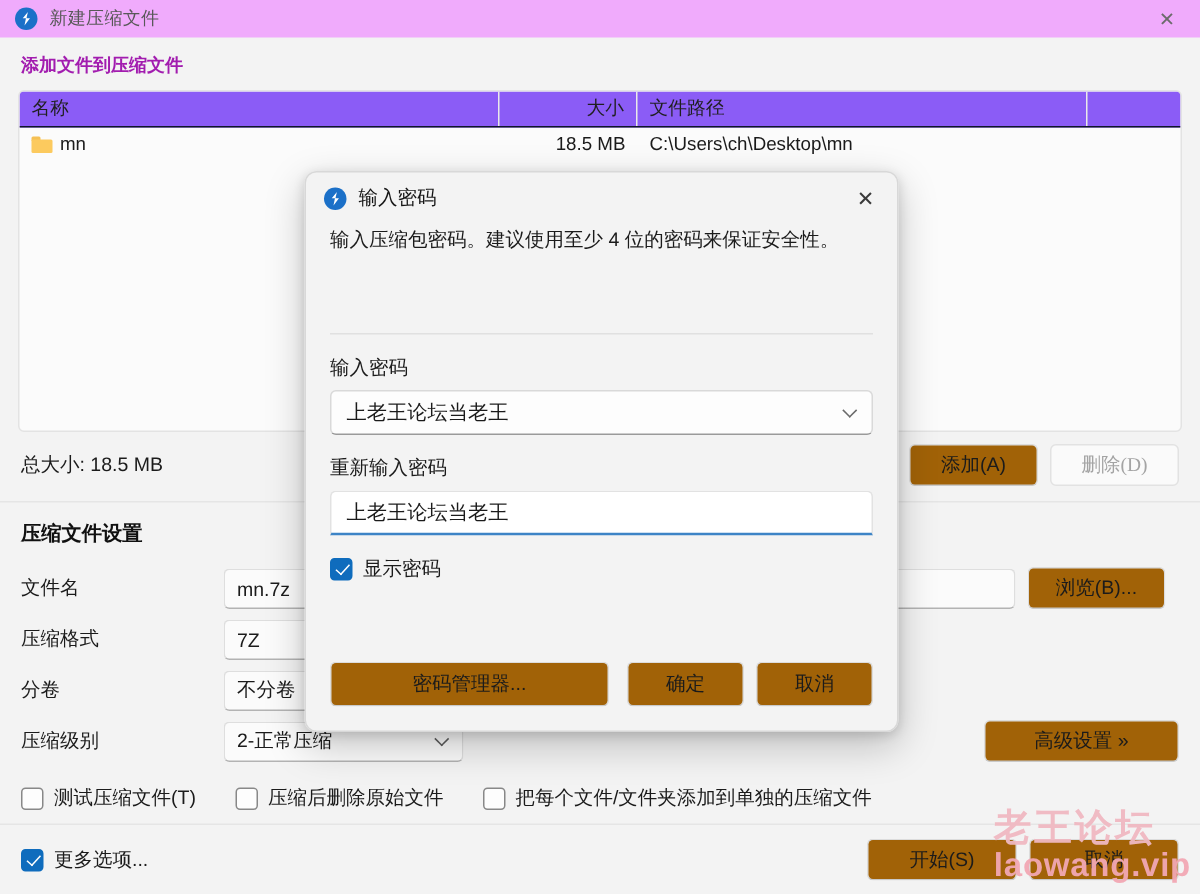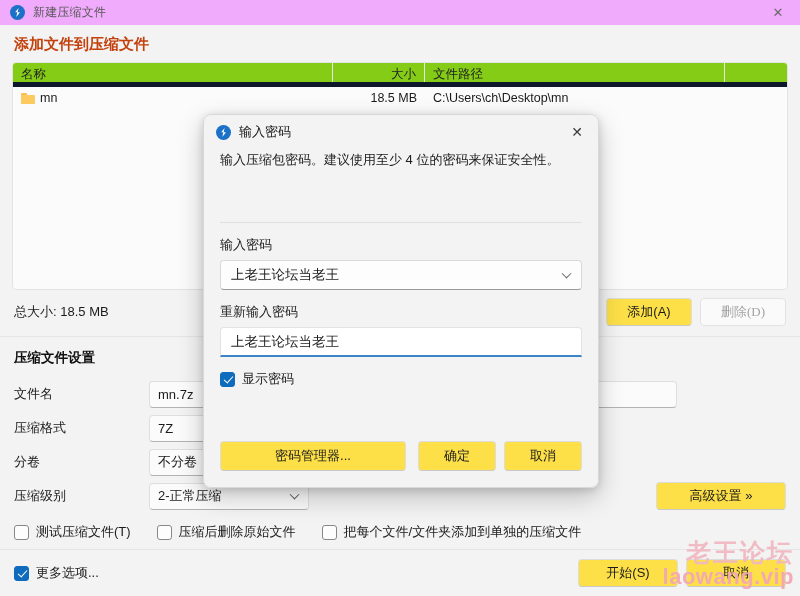--- a/index.html
+++ b/index.html
@@ -47,42 +47,42 @@
     position: absolute; right: 0; top: 0;
     width: 44px; height: 25px;
     display: flex; align-items: center; justify-content: center;
     color: #6b6b6b; font-size: 13px; line-height: 1;
     cursor: default;
   }
 
   
   .header {
     padding: 10px 14px 8px 14px;
-    font-size: 15px; font-weight: bold; color: #c2410c;
+    font-size: 12px; font-weight: bold; color: #a21caf;
     flex: 0 0 auto;
   }
 
   
   .filelist-wrap {
     margin: 0 12px;
     background: #fbfbfb;
     border: 1px solid #e3e3e3;
     border-radius: 4px;
     flex: 0 0 228px;
     height: 228px;
     overflow: hidden;
     display: flex; flex-direction: column;
   }
   .fl-head {
     display: flex;
     height: 24px;
-    border-bottom: 5px solid #0f172a;
+    border-bottom: 1px solid #0f172a;
     font-size: 12.5px;
     color: #1f1f1f;
-    background: #84cc16;
+    background: #8b5cf6;
   }
   .fl-head > div {
     padding: 3px 8px;
     border-right: 1px solid #e9e9e9;
     white-space: nowrap; overflow: hidden;
   }
   .fl-head > div:last-child { border-right: none; }
   .col-name  { width: 320px; }
   .col-size  { width: 92px; text-align: right; }
   .col-path  { width: 300px; }
@@ -111,21 +111,21 @@
   
   .totalbar {
     display: flex; align-items: center;
     padding: 8px 14px 10px 14px;
     font-size: 13px;
     flex: 0 0 auto;
     position: relative;
   }
   .totalbar .spacer { flex: 1; }
   .btn {
-    background: #fde047;
+    background: #a16207;
     border: 1px solid #dcdcdc;
     border-bottom-color: #c9c9c9;
     border-radius: 4px;
     font-size: 13px;
     color: #1b1b1b;
     height: 28px;
     padding: 0 14px;
     font-family: inherit;
     display: inline-flex; align-items: center; justify-content: center;
     cursor: default;
@@ -288,21 +288,21 @@
   }
   .btn-pwmgr  { width: 186px; text-align: right; }
   .btn-ok     { width: 78px; margin-left: 8px; }
   .btn-cancel-dlg { width: 78px; margin-left: 8px; }
   .dlg-buttons .btn { height: 30px; }
 
   
   #watermark {
     position: absolute;
     right: 6px; bottom: 8px;
-    text-align: right;
+    text-align: left;
     pointer-events: none;
     user-select: none;
     margin-top: 20px;
   }
   #watermark .wm1 {
     font-size: 25px; font-weight: bold;
     color: #f0b9c2; opacity: .95;
     letter-spacing: 2px; line-height: 1.05;
   }
   #watermark .wm2 {
@@ -357,20 +357,21 @@
   </div>
 
   <div class="divider"></div>
 
   <div class="settings">
     <h2>压缩文件设置</h2>
 
     <div class="srow">
       <div class="slabel">文件名</div>
       <div class="sfield f-name">mn.7z</div>
+      <button class="btn btn-browse">浏览(B)...</button>
     </div>
 
     <div class="srow">
       <div class="slabel">压缩格式</div>
       <div class="sfield f-format">7Z</div>
     </div>
 
     <div class="srow">
       <div class="slabel">分卷</div>
       <div class="sfield f-volume">不分卷</div>

